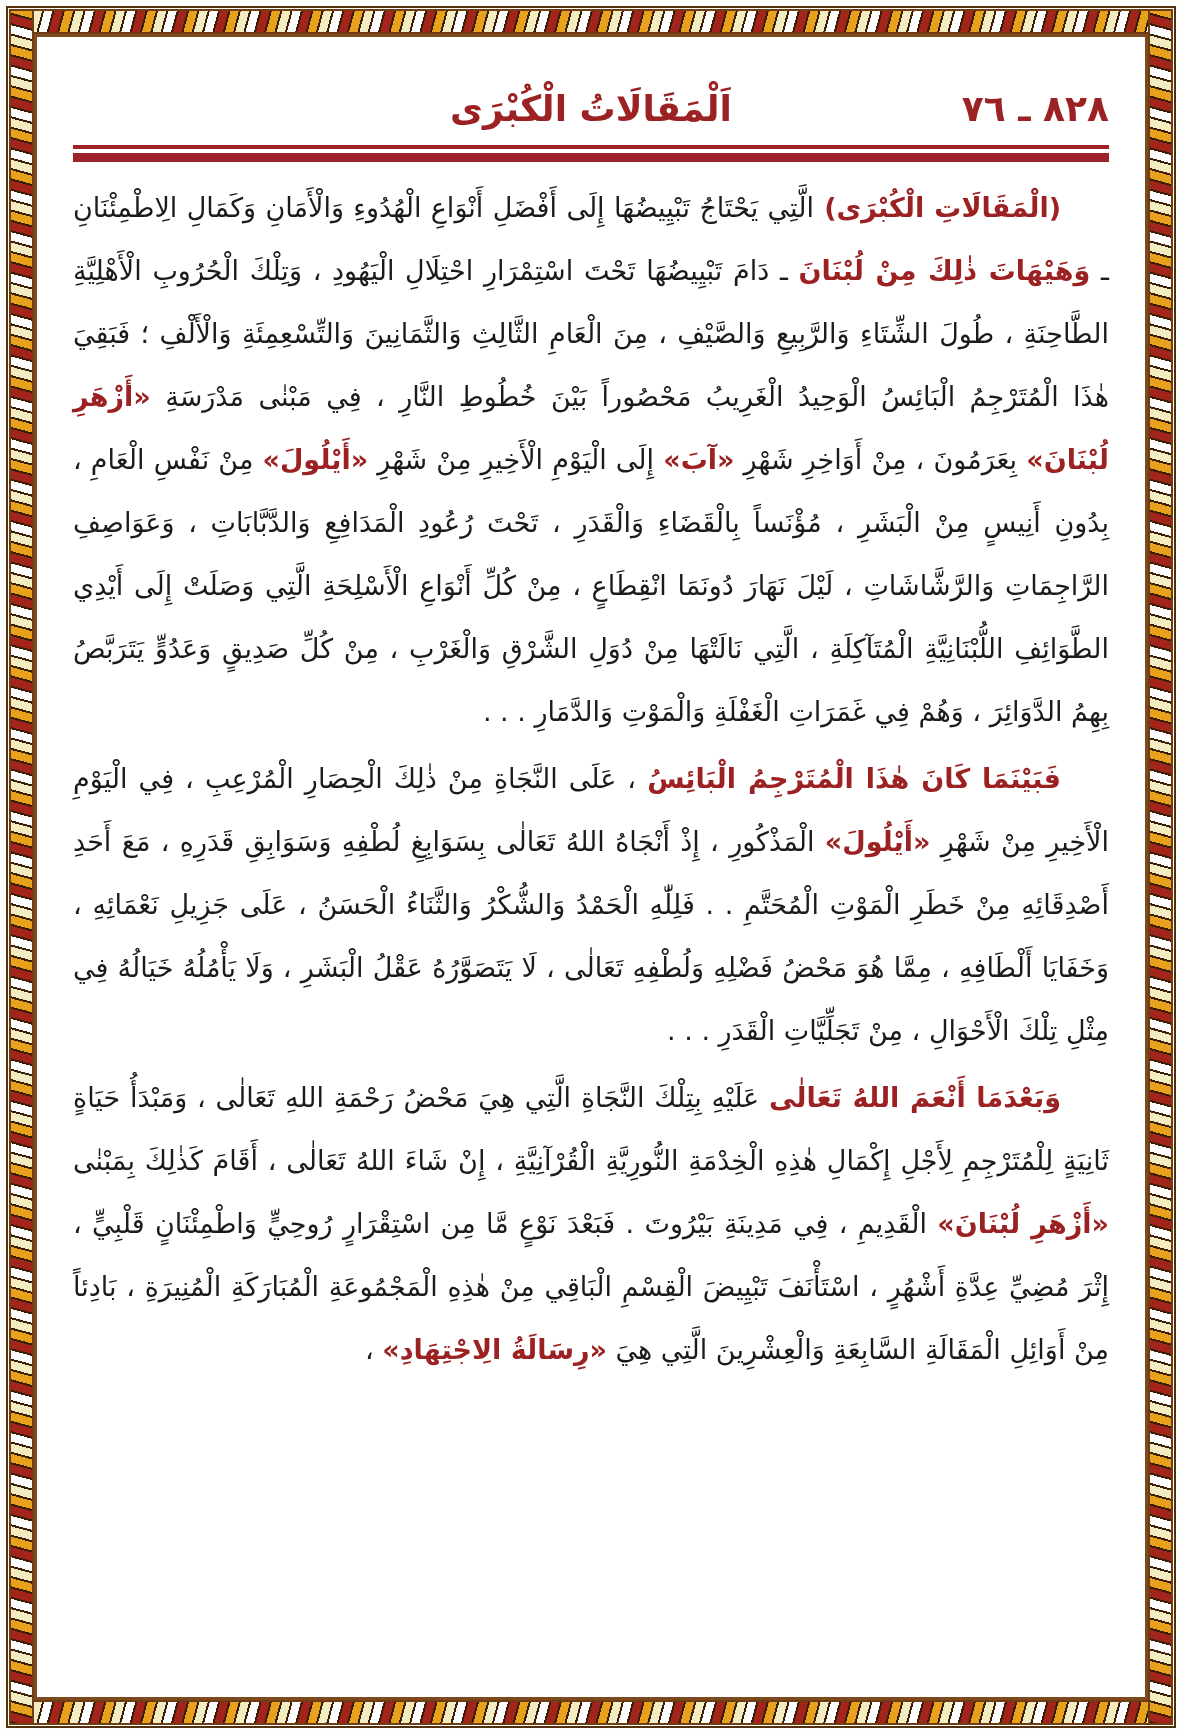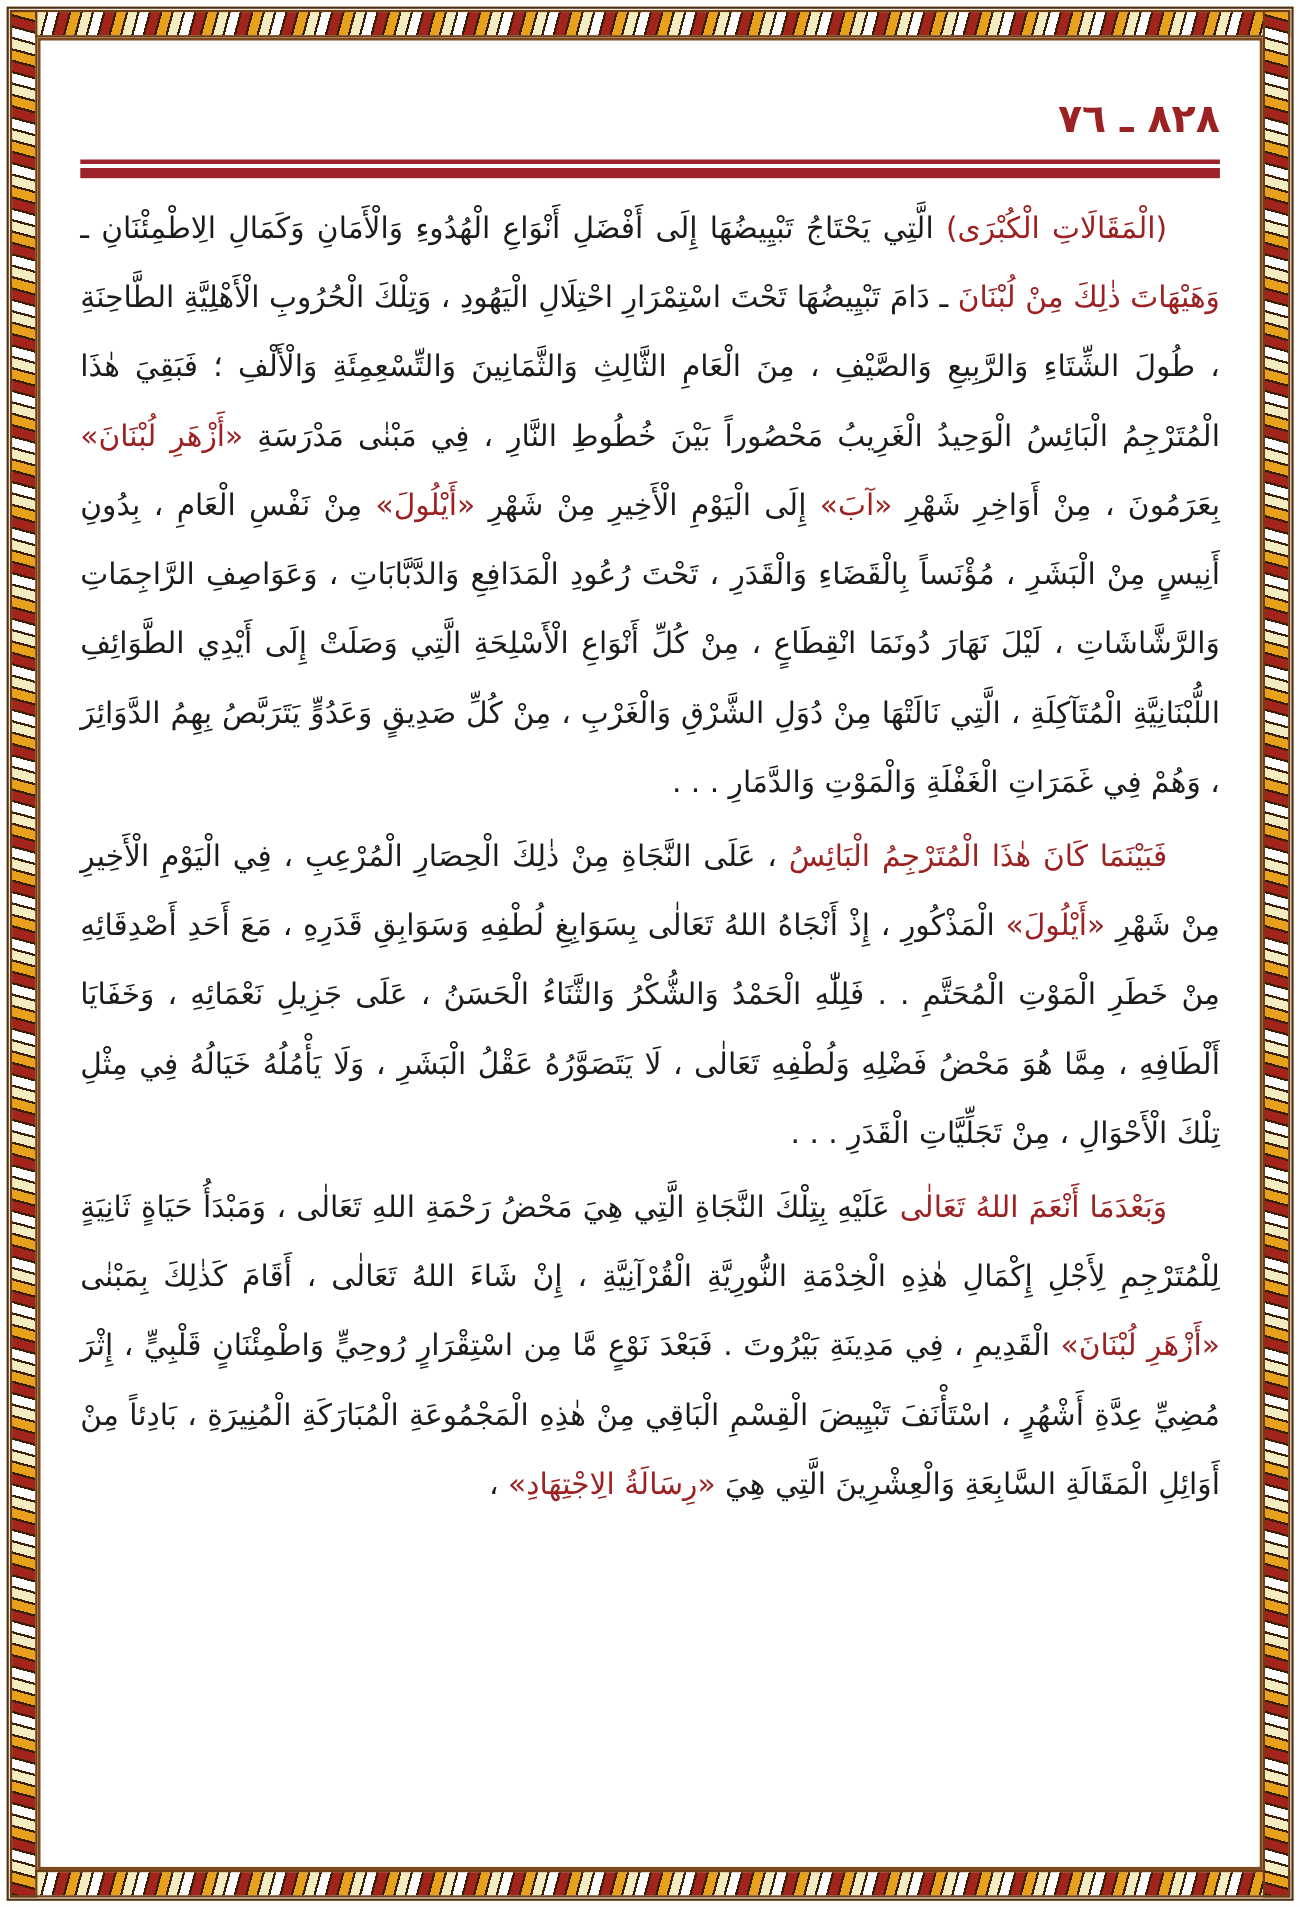--- a/index.html
+++ b/index.html
@@ -79,36 +79,37 @@
     text-align:justify;
   }
   .body-text p{
     margin:0 0 4px 0;
     text-indent:48px;
   }
   .body-text p.dua{
     color:var(--red);font-weight:bold;
     margin:10px 0 10px 0;
   }
-  span.red{color:var(--red);font-weight:normal;margin-top:14px;}
+  span.red{color:var(--red);font-weight:bold;margin-top:14px;}
   span.black{color:var(--ink);}
 </style>
 </head>
 <body>
 
 <div class="band h top"></div>
 <div class="band h bottom"></div>
 <div class="band v left"></div>
 <div class="band v right"></div>
 <div class="outer-line"></div>
 <div class="inner-frame"></div>
 
 <div class="content">
   <div class="header">
     <div class="page-number">٨٢٨ ـ ٧٦</div>
+    <div class="page-title">اَلْمَقَالَاتُ الْكُبْرَى</div>
     <div></div>
   </div>
   <div class="double-rule"></div>
   <div class="body-text">
       <p><span class="red">(الْمَقَالَاتِ الْكُبْرَى) </span><span class="black">الَّتِي يَحْتَاجُ تَبْيِيضُهَا إِلَى أَفْضَلِ أَنْوَاعِ الْهُدُوءِ وَالْأَمَانِ وَكَمَالِ الِاطْمِئْنَانِ ـ </span><span class="red">وَهَيْهَاتَ ذٰلِكَ مِنْ لُبْنَانَ</span><span class="black"> ـ دَامَ تَبْيِيضُهَا تَحْتَ اسْتِمْرَارِ احْتِلَالِ الْيَهُودِ ، وَتِلْكَ الْحُرُوبِ الْأَهْلِيَّةِ الطَّاحِنَةِ ، طُولَ الشِّتَاءِ وَالرَّبِيعِ وَالصَّيْفِ ، مِنَ الْعَامِ الثَّالِثِ وَالثَّمَانِينَ وَالتِّسْعِمِئَةِ وَالْأَلْفِ ؛ فَبَقِيَ هٰذَا الْمُتَرْجِمُ الْبَائِسُ الْوَحِيدُ الْغَرِيبُ مَحْصُوراً بَيْنَ خُطُوطِ النَّارِ ، فِي مَبْنٰى مَدْرَسَةِ </span><span class="red">«أَزْهَرِ لُبْنَانَ»</span><span class="black"> بِعَرَمُونَ ، مِنْ أَوَاخِرِ شَهْرِ </span><span class="red">«آبَ»</span><span class="black"> إِلَى الْيَوْمِ الْأَخِيرِ مِنْ شَهْرِ </span><span class="red">«أَيْلُولَ»</span><span class="black"> مِنْ نَفْسِ الْعَامِ ، بِدُونِ أَنِيسٍ مِنْ الْبَشَرِ ، مُؤْنَساً بِالْقَضَاءِ وَالْقَدَرِ ، تَحْتَ رُعُودِ الْمَدَافِعِ وَالدَّبَّابَاتِ ، وَعَوَاصِفِ الرَّاجِمَاتِ وَالرَّشَّاشَاتِ ، لَيْلَ نَهَارَ دُونَمَا انْقِطَاعٍ ، مِنْ كُلِّ أَنْوَاعِ الْأَسْلِحَةِ الَّتِي وَصَلَتْ إِلَى أَيْدِي الطَّوَائِفِ اللُّبْنَانِيَّةِ الْمُتَآكِلَةِ ، الَّتِي نَالَتْهَا مِنْ دُوَلِ الشَّرْقِ وَالْغَرْبِ ، مِنْ كُلِّ صَدِيقٍ وَعَدُوٍّ يَتَرَبَّصُ بِهِمُ الدَّوَائِرَ ، وَهُمْ فِي غَمَرَاتِ الْغَفْلَةِ وَالْمَوْتِ وَالدَّمَارِ . . .</span></p>
       <p><span class="red">فَبَيْنَمَا كَانَ هٰذَا الْمُتَرْجِمُ الْبَائِسُ</span><span class="black"> ، عَلَى النَّجَاةِ مِنْ ذٰلِكَ الْحِصَارِ الْمُرْعِبِ ، فِي الْيَوْمِ الْأَخِيرِ مِنْ شَهْرِ </span><span class="red">«أَيْلُولَ»</span><span class="black"> الْمَذْكُورِ ، إِذْ أَنْجَاهُ اللهُ تَعَالٰى بِسَوَابِغِ لُطْفِهِ وَسَوَابِقِ قَدَرِهِ ، مَعَ أَحَدِ أَصْدِقَائِهِ مِنْ خَطَرِ الْمَوْتِ الْمُحَتَّمِ . . فَلِلّٰهِ الْحَمْدُ وَالشُّكْرُ وَالثَّنَاءُ الْحَسَنُ ، عَلَى جَزِيلِ نَعْمَائِهِ ، وَخَفَايَا أَلْطَافِهِ ، مِمَّا هُوَ مَحْضُ فَضْلِهِ وَلُطْفِهِ تَعَالٰى ، لَا يَتَصَوَّرُهُ عَقْلُ الْبَشَرِ ، وَلَا يَأْمُلُهُ خَيَالُهُ فِي مِثْلِ تِلْكَ الْأَحْوَالِ ، مِنْ تَجَلِّيَّاتِ الْقَدَرِ . . .</span></p>
       <p><span class="red">وَبَعْدَمَا أَنْعَمَ اللهُ تَعَالٰى</span><span class="black"> عَلَيْهِ بِتِلْكَ النَّجَاةِ الَّتِي هِيَ مَحْضُ رَحْمَةِ اللهِ تَعَالٰى ، وَمَبْدَأُ حَيَاةٍ ثَانِيَةٍ لِلْمُتَرْجِمِ لِأَجْلِ إِكْمَالِ هٰذِهِ الْخِدْمَةِ النُّورِيَّةِ الْقُرْآنِيَّةِ ، إِنْ شَاءَ اللهُ تَعَالٰى ، أَقَامَ كَذٰلِكَ بِمَبْنٰى </span><span class="red">«أَزْهَرِ لُبْنَانَ»</span><span class="black"> الْقَدِيمِ ، فِي مَدِينَةِ بَيْرُوتَ . فَبَعْدَ نَوْعٍ مَّا مِن اسْتِقْرَارٍ رُوحِيٍّ وَاطْمِئْنَانٍ قَلْبِيٍّ ، إِثْرَ مُضِيِّ عِدَّةِ أَشْهُرٍ ، اسْتَأْنَفَ تَبْيِيضَ الْقِسْمِ الْبَاقِي مِنْ هٰذِهِ الْمَجْمُوعَةِ الْمُبَارَكَةِ الْمُنِيرَةِ ، بَادِئاً مِنْ أَوَائِلِ الْمَقَالَةِ السَّابِعَةِ وَالْعِشْرِينَ الَّتِي هِيَ </span><span class="red">«رِسَالَةُ الِاجْتِهَادِ»</span><span class="black"> ،</span></p>
     </div>
 </div>
 

